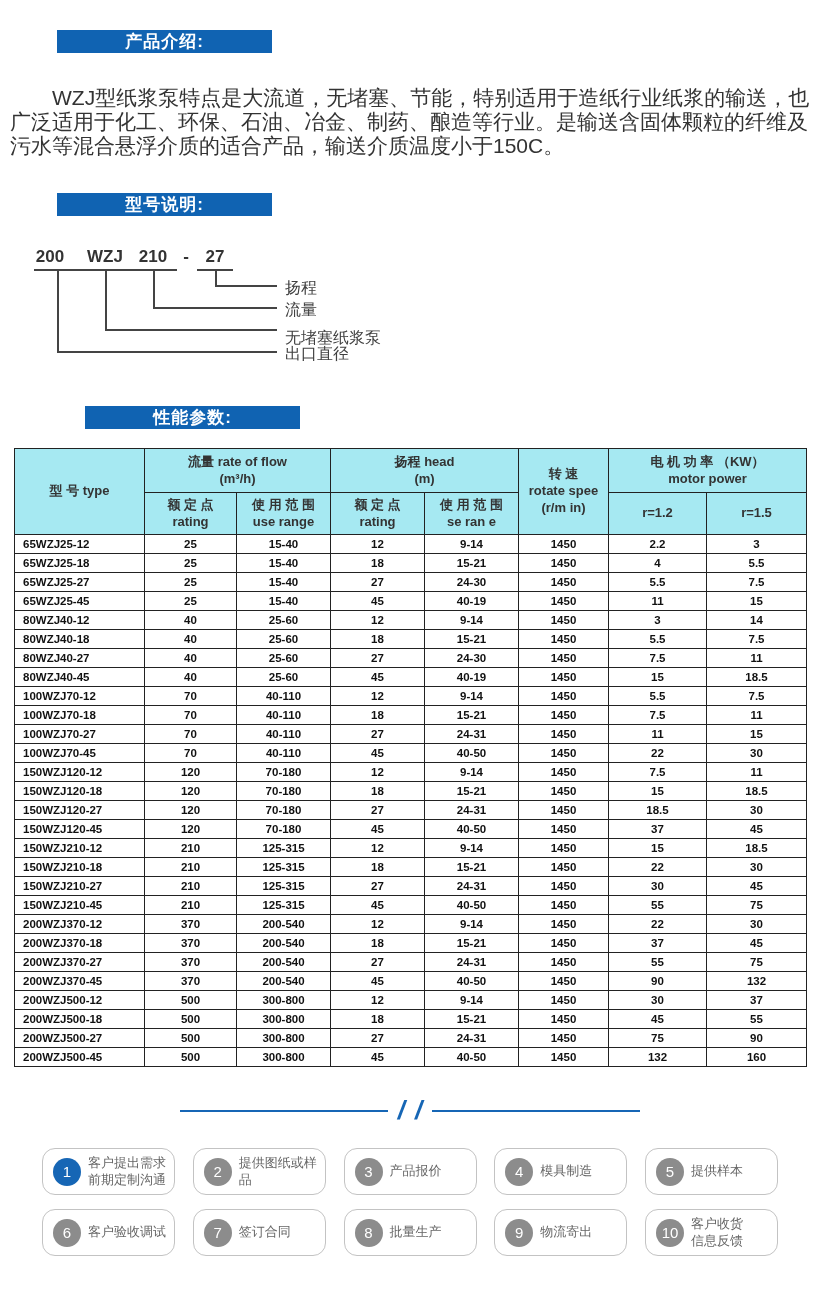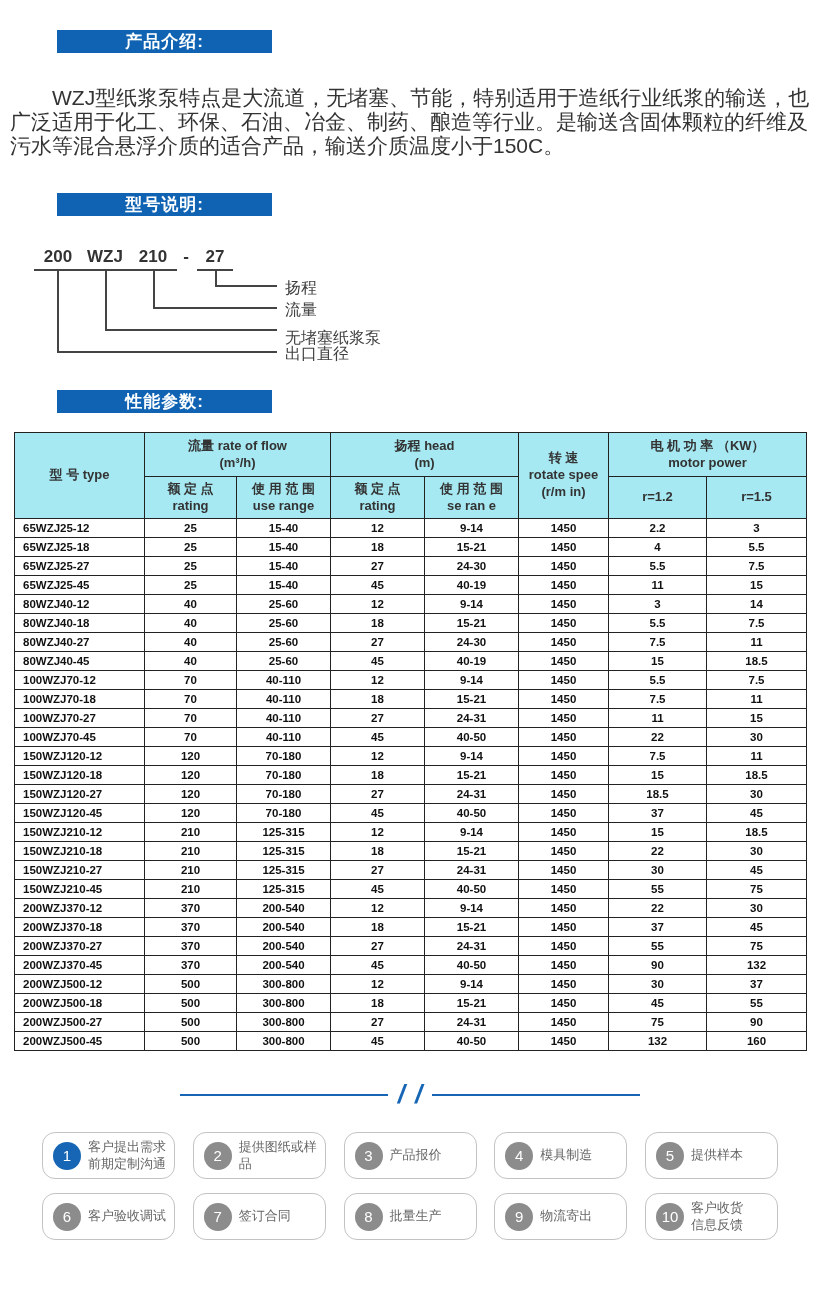--- a/index.html
+++ b/index.html
@@ -18,21 +18,21 @@
   .sec-bar{display:flex; height:29px; align-items:center;}
   .stripe-a{width:7px; background:var(--blue); margin-left:3px;}
   .stripe-b{width:6px; background:var(--blue); margin-left:4px;}
   .bar{
     width:215px; margin-left:37px; background:var(--blue); color:#fff;
     display:flex; align-items:center; justify-content:center;
     font-size:17px; font-weight:bold; letter-spacing:1px;
   }
   #sec-intro{margin-top:27px;}
   #sec-model{margin-top:32px;}
-  #sec-params{margin-top:12px;}
+  #sec-params{margin-top:28px;padding-left:28px;}
   
   .intro-body{
     margin:30px 10px 0 10px; font-size:21px; line-height:24px;
     text-indent:2em; color:#333;
   }
   
   .model-diagram{position:relative; margin:28px 0 0 30px; width:620px; height:128px;}
   .md-token{position:absolute; top:0; font-size:17px; font-weight:bold; color:#333; text-align:center;}
   .md-underline{position:absolute; top:22px; border-top:2px solid #444; height:0;}
   .md-conn{position:absolute; top:23px; border-left:2px solid #444; border-bottom:2px solid #444;}
@@ -89,21 +89,21 @@
 
 <p class="intro-body">WZJ型纸浆泵特点是大流道，无堵塞、节能，特别适用于造纸行业纸浆的输送，也广泛适用于化工、环保、石油、冶金、制药、酿造等行业。是输送含固体颗粒的纤维及污水等混合悬浮介质的适合产品，输送介质温度小于150C。</p>
 
 <div class="sec-bar" id="sec-model">
   <div class="stripe-a"></div>
   <div class="stripe-b"></div>
   <div class="bar">型号说明:</div>
 </div>
 
 <div class="model-diagram">
-  <div class="md-token" style="left:8px;  width:40px;">200</div>
+  <div class="md-token" style="left:0;  width:40px;">200</div>
   <div class="md-token" style="left:53px; width:44px;">WZJ</div>
   <div class="md-token" style="left:103px;width:40px;">210</div>
   <div class="md-token" style="left:150px;width:12px;">-</div>
   <div class="md-token" style="left:170px;width:30px;">27</div>
 
   <div class="md-underline" style="left:4px;  width:48px;"></div>
   <div class="md-underline" style="left:51px; width:50px;"></div>
   <div class="md-underline" style="left:101px;width:46px;"></div>
   <div class="md-underline" style="left:167px;width:36px;"></div>
 

